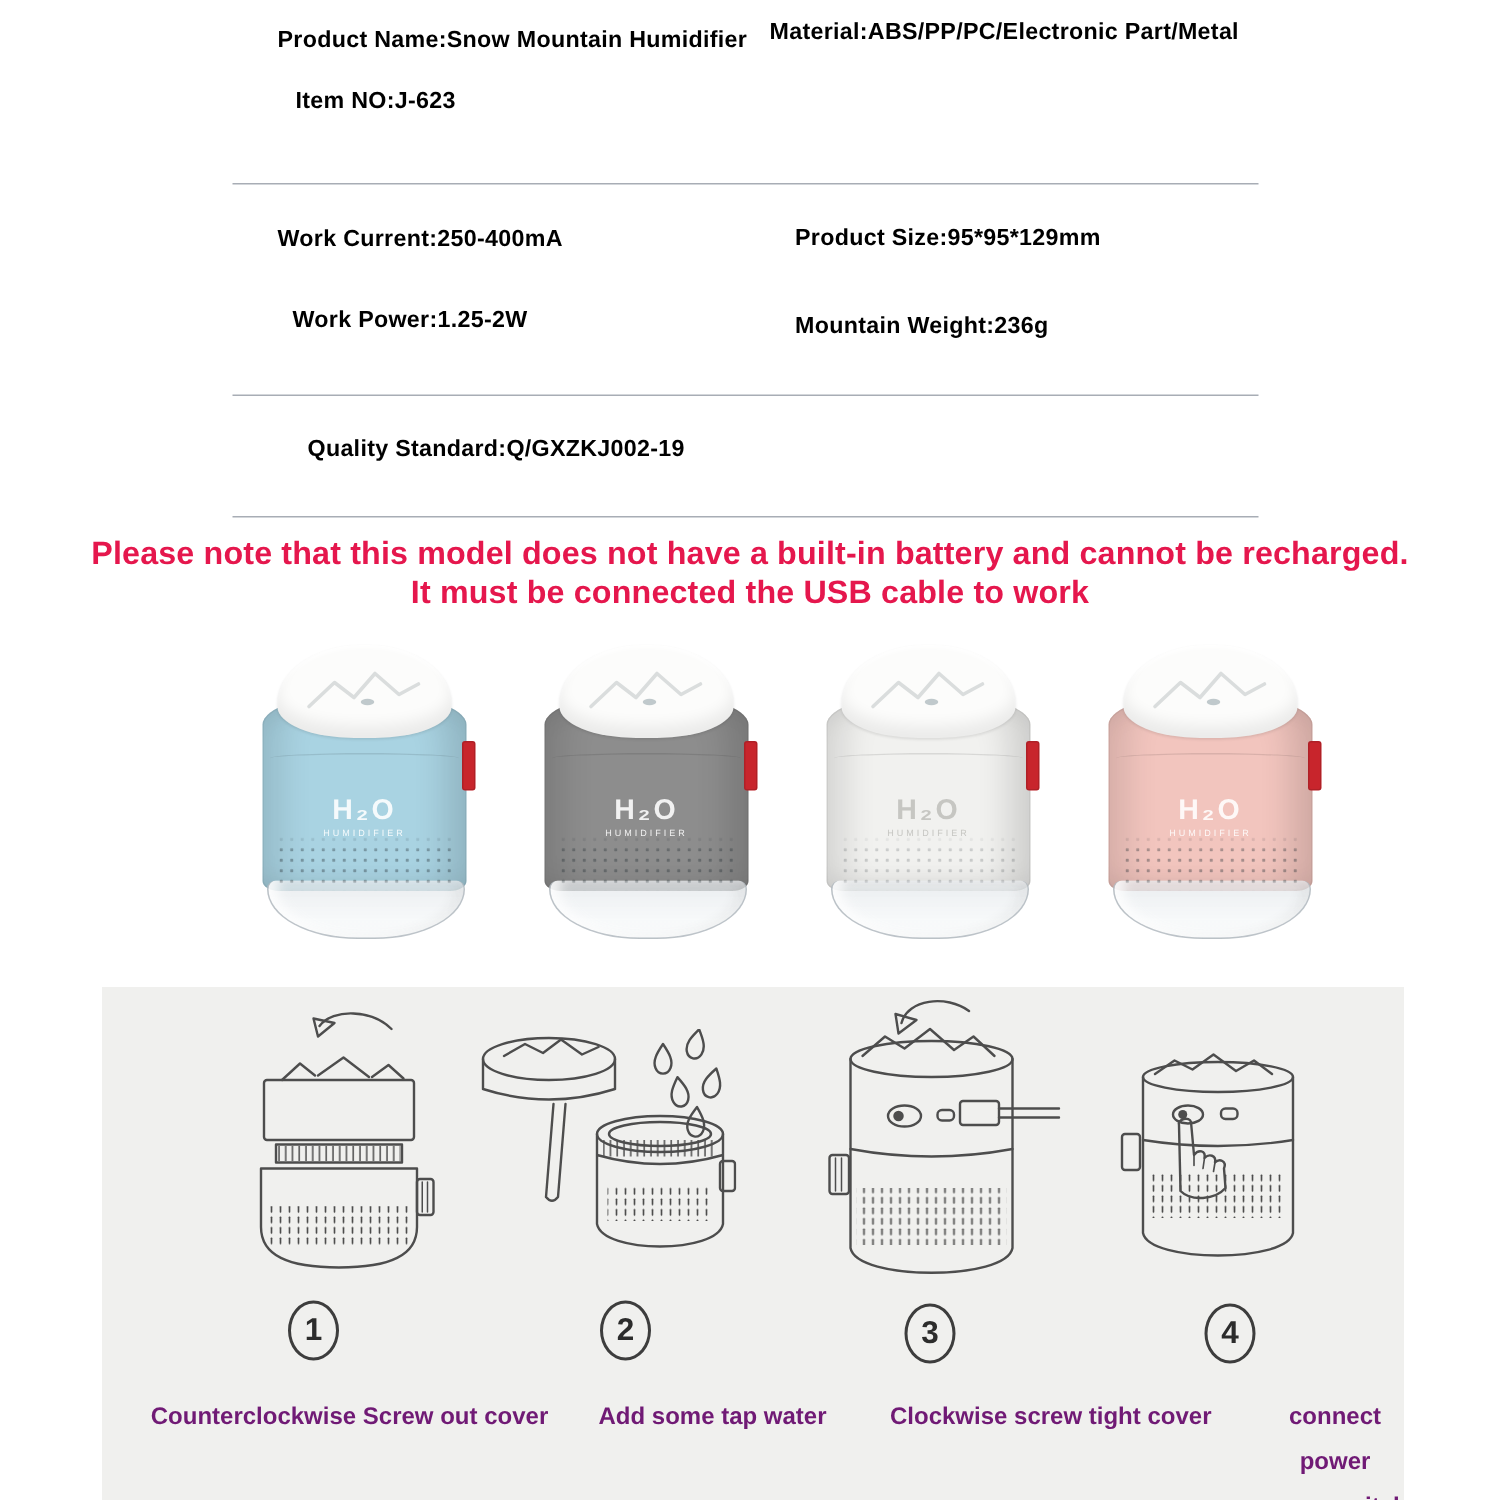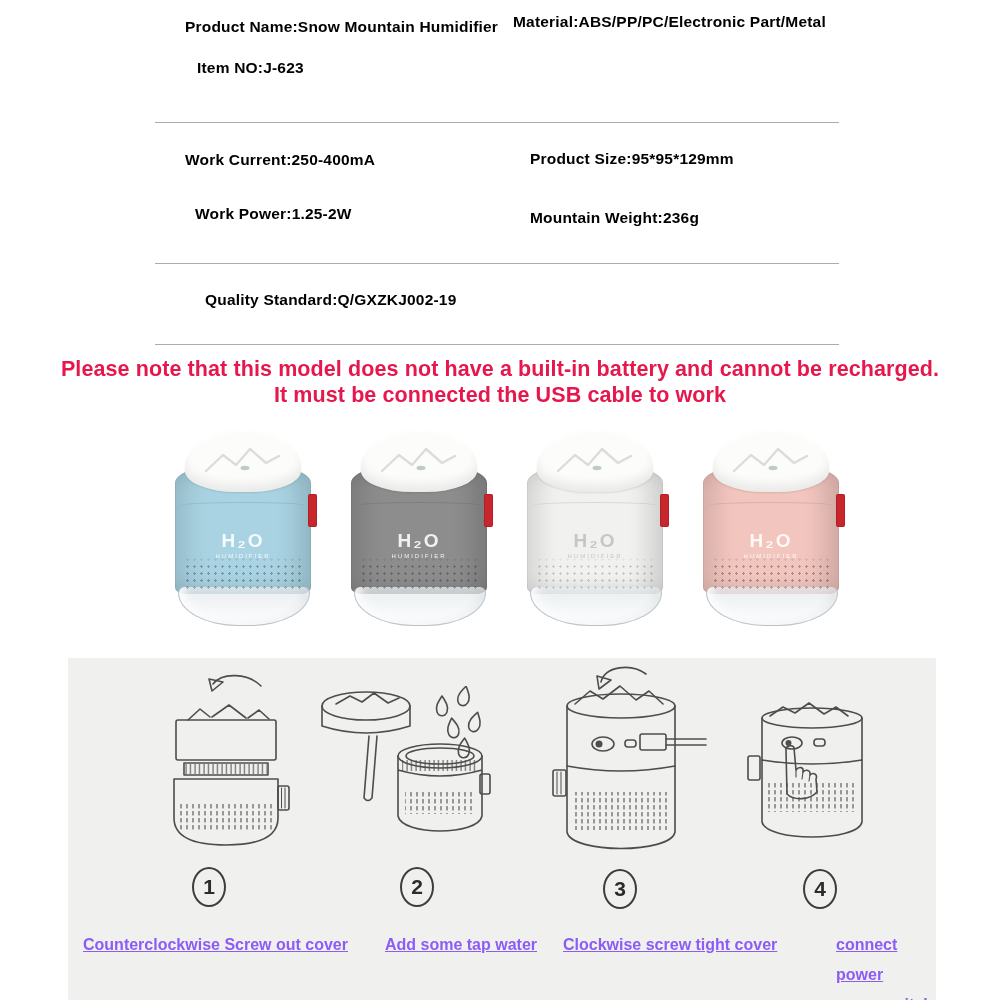--- a/index.html
+++ b/index.html
@@ -8,21 +8,21 @@
 
   
   .cell{position:absolute;font-weight:bold;font-size:15.5px;color:#000000;letter-spacing:.2px;white-space:nowrap;}
   .divider{position:absolute;left:155px;width:684px;border-top:1.6px solid #a8adb5;height:0;}
 
   
   .notice{position:absolute;top:356px;left:0;width:100%;text-align:center;
           font-weight:bold;font-size:21.5px;line-height:26px;letter-spacing:.1px;}
 
   
-  .products{position:absolute;top:430px;left:172px;display:flex;gap:34px;}
+  .products{position:absolute;top:430px;left:172px;display:flex;gap:46px;}
   .hum{position:relative;width:142px;height:196px;}
   .hum .body{position:absolute;top:32px;left:3px;width:136px;height:132px;background:var(--body,#ccc);
              border-radius:50% 50% 8% 8% / 16% 16% 5% 5%;
              box-shadow:inset 14px 0 20px rgba(0,0,0,.10), inset -14px 0 22px rgba(0,0,0,.14), inset 0 0 0 1px rgba(0,0,0,.05);}
   .hum .seam{position:absolute;top:72px;left:8px;width:126px;height:6px;border-top:1px solid rgba(0,0,0,.10);
              border-radius:50%;}
   .hum .cap{position:absolute;top:0;left:13px;width:116px;height:62px;background:#fcfcfb;
             border-radius:48% 48% 44% 44% / 62% 62% 34% 34%;z-index:3;
             box-shadow:inset 0 -8px 10px rgba(0,0,0,.07), inset 0 2px 3px rgba(255,255,255,.9), 0 1px 2px rgba(0,0,0,.10);}
   .hum .cap svg{position:absolute;top:8px;left:8px;}
@@ -45,21 +45,21 @@
   .hum .tag{position:absolute;right:-3px;top:64px;width:9px;height:33px;background:var(--tag,#c8252c);
             border-radius:2px;z-index:4;box-shadow:inset 0 0 0 1px rgba(0,0,0,.12);}
 
   
   .panel{position:absolute;top:658px;left:68px;width:868px;height:342px;background:#f0f0ee;}
   .step-art{position:absolute;}
   .step-art svg{display:block;}
   .circle-num{position:absolute;width:30px;height:36px;border:2px solid #3d3d3d;border-radius:50%;
               display:flex;align-items:center;justify-content:center;
               font-size:21px;font-weight:bold;color:#2c2c2c;background:transparent;}
-  .caption{position:absolute;font-weight:bold;font-size:16px;color:#8b5cf6;text-align:left;line-height:30px;text-decoration:underline;}
+  .caption{position:absolute;font-weight:bold;font-size:16px;color:#701a75;text-align:center;line-height:30px;}
 </style>
 </head>
 <body>
 
 <div class="stage">
 
   <div class="cell" style="left:185px;top:18px">Product Name:Snow Mountain Humidifier</div>
   <div class="cell" style="left:513px;top:13px">Material:ABS/PP/PC/Electronic Part/Metal</div>
   <div class="cell" style="left:197px;top:59px">Item NO:J-623</div>
   <div class="divider" style="top:122px"></div>

